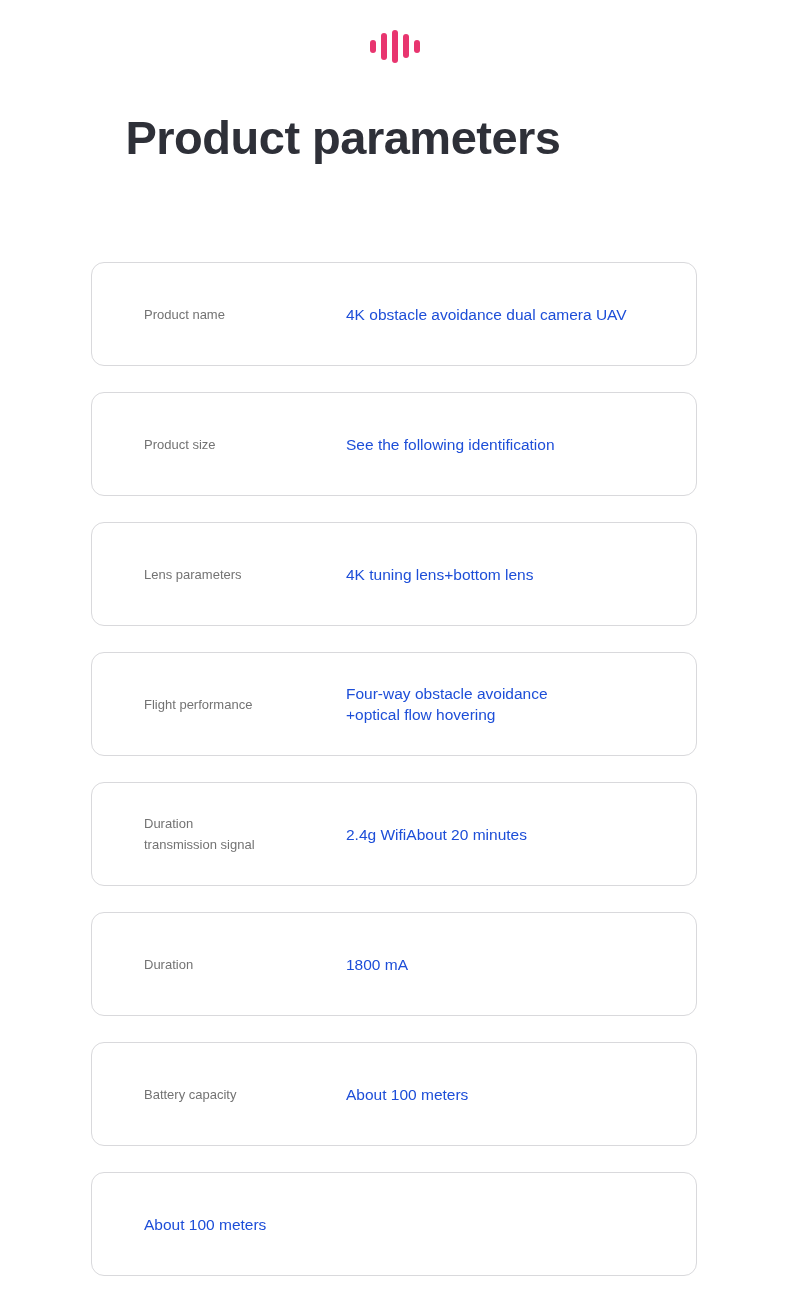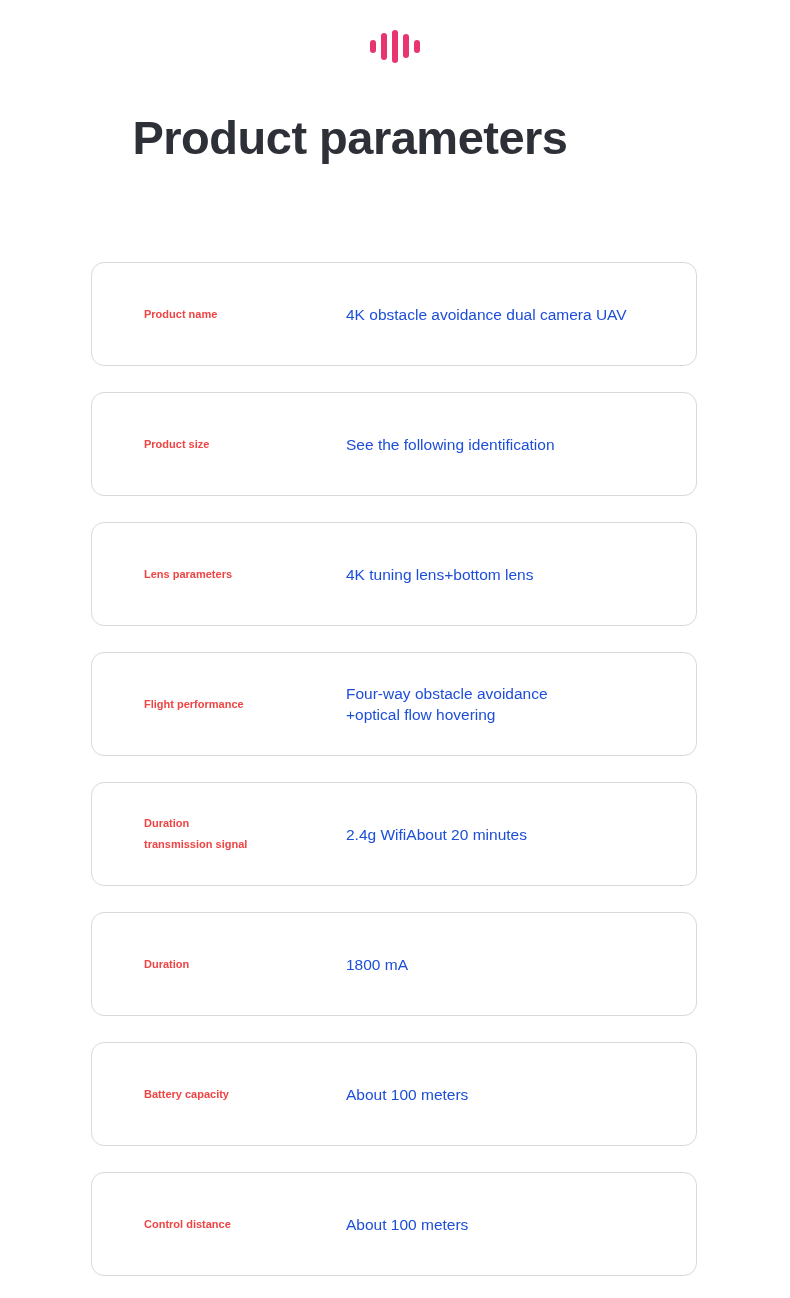--- a/index.html
+++ b/index.html
@@ -47,21 +47,21 @@
   .logo-bar.b1 { height: 13px; }
   .logo-bar.b2 { height: 27px; }
   .logo-bar.b3 { height: 33px; }
   .logo-bar.b4 { height: 24px; }
   .logo-bar.b5 { height: 13px; }
 
   
   .title {
     position: absolute;
     top: 104px;
-    left: 9px;
+    left: 2px;
     width: 682px;
     text-align: center;
     font-size: 47px;
     font-weight: bold;
     color: #2e3038;
     letter-spacing: -0.5px;
     line-height: 68px;
     margin: 0;
   }
 
@@ -82,25 +82,24 @@
     margin-bottom: 26px;
     display: flex;
     align-items: center;
     padding-left: 52px;
   }
   .spec-card:last-child { margin-bottom: 0; }
 
   .spec-label {
     width: 202px;
     flex: 0 0 202px;
-    font-size: 11px;
+    font-size: 13px;
     line-height: 21px;
-    color: #ef4444;
+    color: #737373;
     white-space: pre-line;
-    font-weight: bold;
   }
   .spec-value {
     flex: 1 1 auto;
     font-size: 15.5px;
     line-height: 21px;
     color: #1d4ed8;
     white-space: pre-line;
     padding-right: 12px;
   }
 </style>
@@ -154,18 +153,17 @@
       <div class="spec-label">Duration</div>
       <div class="spec-value">1800 mA</div>
     </div>
 
     <div class="spec-card">
       <div class="spec-label">Battery capacity</div>
       <div class="spec-value">About 100 meters</div>
     </div>
 
     <div class="spec-card">
-      <div class="spec-label">Control distance</div>
       <div class="spec-value">About 100 meters</div>
     </div>
 
   </div>
 </div>
 
 </body></html>

